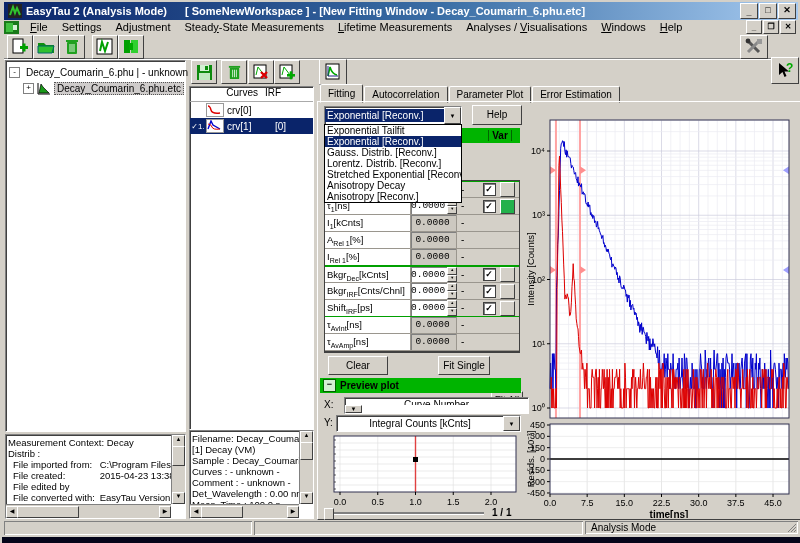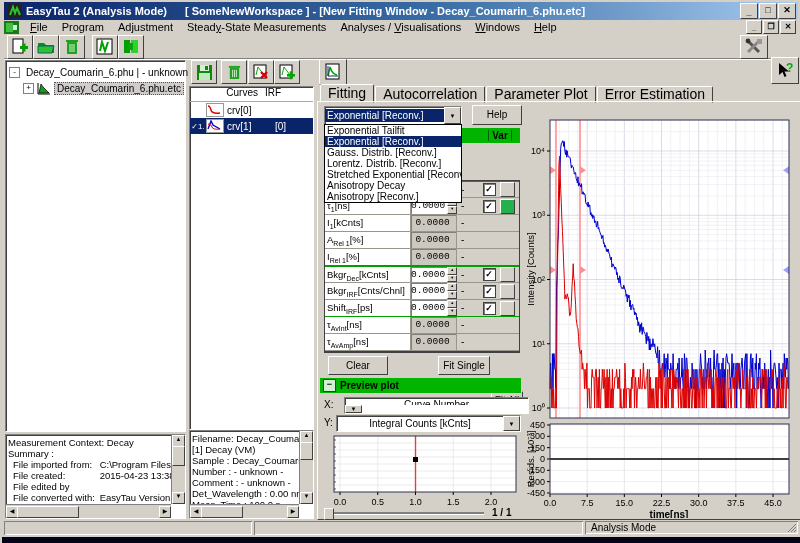--- a/index.html
+++ b/index.html
@@ -21,21 +21,21 @@
   .sunken{background:#fff;border:1px solid;border-color:#808080 #fff #fff #808080;box-shadow:inset 1px 1px 0 #404040;}
   
   .trow{display:flex;align-items:center;height:16px;white-space:nowrap;}
   .expander{width:9px;height:9px;border:1px solid #808080;background:#fff;font-size:8px;line-height:7px;text-align:center;margin-right:3px;flex:none;}
   .sel-label{background:#cfcccb;border:1px dotted #555;padding:0 2px;}
   
   .curvehdr{display:flex;height:14px;border-bottom:1px solid #aaa;font-size:10px;}
   .crow{display:flex;align-items:center;height:16px;font-size:10px;}
   .crow.sel{background:#0a246a;color:#fff;}
   
-  .tab{display:inline-block;height:15px;line-height:15px;padding:0 7px;font-size:14px;background:#d4d0c8;
+  .tab{display:inline-block;height:15px;line-height:15px;padding:0 7px;font-size:10px;background:#d4d0c8;
       border:1px solid;border-color:#fff #404040 #d4d0c8 #fff;border-radius:2px 2px 0 0;margin-right:1px;}
   .tab.active{height:17px;line-height:17px;position:relative;top:-1px;background:#d4d0c8;}
   .btn{background:#d4d0c8;border:1px solid;border-color:#fff #404040 #404040 #fff;text-align:center;font-size:10px;}
   .combo{background:#fff;border:1px solid;border-color:#808080 #fff #fff #808080;box-shadow:inset 1px 1px 0 #404040;
       display:flex;align-items:center;font-size:10px;overflow:hidden;white-space:nowrap;}
   .combo .cval{flex:1;padding:1px 2px;overflow:hidden;}
   .combo .carrow{width:15px;align-self:stretch;background:#d4d0c8;border:1px solid;border-color:#fff #404040 #404040 #fff;
       font-size:6px;display:flex;align-items:center;justify-content:center;flex:none;}
   .combo.focus .cval{background:#0a246a;color:#fff;}
   #model-list{position:absolute;left:322px;top:124px;width:136px;background:#fff;border:1px solid #000;z-index:50;list-style:none;margin:0;padding:0;}
@@ -92,23 +92,24 @@
   </div>
 
   <div class="menubar">
     <svg class="mdiicon" viewBox="0 0 15 13">
       <rect x="0" y="0" width="15" height="13" fill="#1a7a1a"></rect>
         <rect x="2" y="2" width="7" height="9" fill="#40c040"></rect>
         <rect x="9" y="4" width="4" height="5" fill="#d4f0d4"></rect>
     </svg>
     <span id="menu-items" style="display:flex;">
         <span class="menu-item"><u>F</u>ile</span>
-        <span class="menu-item">Program</span>
+        <span class="menu-item">Settings</span>
         <span class="menu-item">Adjustment</span>
         <span class="menu-item">Stead<u>y</u>-State Measurements</span>
+        <span class="menu-item"><u>L</u>ifetime Measurements</span>
         <span class="menu-item">Analyses / <u>V</u>isualisations</span>
         <span class="menu-item"><u>W</u>indows</span>
         <span class="menu-item"><u>H</u>elp</span>
       </span>
     <span style="flex:1"></span>
     <div class="wbtn" style="width:14px;height:12px;font-size:8px"><span style="position:relative;top:1px">_</span></div>
     <div class="wbtn" style="width:14px;height:12px;font-size:8px">❐</div>
     <div class="wbtn" style="width:14px;height:12px;font-size:8px;margin-right:2px">✕</div>
   </div>
 
@@ -175,21 +176,21 @@
         <path d="M1 12 h12 M1 12 V1" stroke="#000"></path>
           <path d="M2 11 L4 2 L6 5 L12 11 Z" fill="#1a9a1a" stroke="#000" stroke-width="0.7"></path>
       </svg>
       <span class="sel-label">Decay_Coumarin_6.phu.etc</span>
     </div>
   </div>
 
   <div class="sunken" style="position:absolute;left:3px;top:434px;width:179px;height:83px;">
     <div id="ctx-lines" style="position:absolute;left:2px;top:2px;right:14px;bottom:14px;overflow:hidden;">
         <div class="infoline">Measurement Context: Decay</div>
-        <div class="infoline">Summary :</div>
+        <div class="infoline">Distrib :</div>
         <div class="infoline" style="padding-left: 5px;"><span class="ctx-label">File imported from:</span> C:\Program Files (x86)\PicoQuan</div>
         <div class="infoline" style="padding-left: 5px;"><span class="ctx-label">File created:</span> 2015-04-23 13:38:07</div>
         <div class="infoline" style="padding-left: 5px;"><span class="ctx-label">File edited by</span> </div>
         <div class="infoline" style="padding-left: 5px;"><span class="ctx-label">File converted with:</span> EasyTau Version 2.2 (Build: 329</div>
         <div class="infoline" style="padding-left: 5px;"><span class="ctx-label">File comment:</span> Coumarin 6</div>
       </div>
     <div class="scroll-v" style="right:0;top:0;height:69px;">
       <div class="sbtn" style="left:0;top:0;width:11px;height:10px;">▲</div>
       <div class="sbtn" style="left:0;bottom:0;width:11px;height:10px;">▼</div>
       <div class="sbtn" style="left:0;top:11px;width:11px;height:18px;"></div>
@@ -260,21 +261,21 @@
           <span>[0]</span>
         </div>
       </div>
   </div>
 
   <div class="sunken" style="position:absolute;left:187px;top:430px;width:123px;height:87px;">
     <div id="fileinfo-lines" style="position:absolute;left:2px;top:2px;right:14px;bottom:14px;overflow:hidden;">
         <div class="infoline">Filename: Decay_Coumarin_6.phu.e</div>
         <div class="infoline">[1] Decay (VM)</div>
         <div class="infoline">Sample : Decay_Coumarin_6.phu</div>
-        <div class="infoline">Number : - unknown -</div>
+        <div class="infoline">Curves : - unknown -</div>
         <div class="infoline">Comment : - unknown -</div>
         <div class="infoline">Det_Wavelength : 0.00 nm</div>
         <div class="infoline">Meas_Time : 100.0 s</div>
       </div>
     <div class="scroll-v" style="right:0;top:0;height:73px;">
       <div class="sbtn" style="left:0;top:0;width:11px;height:10px;">▲</div>
       <div class="sbtn" style="left:0;bottom:0;width:11px;height:10px;">▼</div>
       <div class="sbtn" style="left:0;top:11px;width:11px;height:16px;"></div>
     </div>
     <div class="scroll-h" style="left:0;bottom:0;width:109px;">

